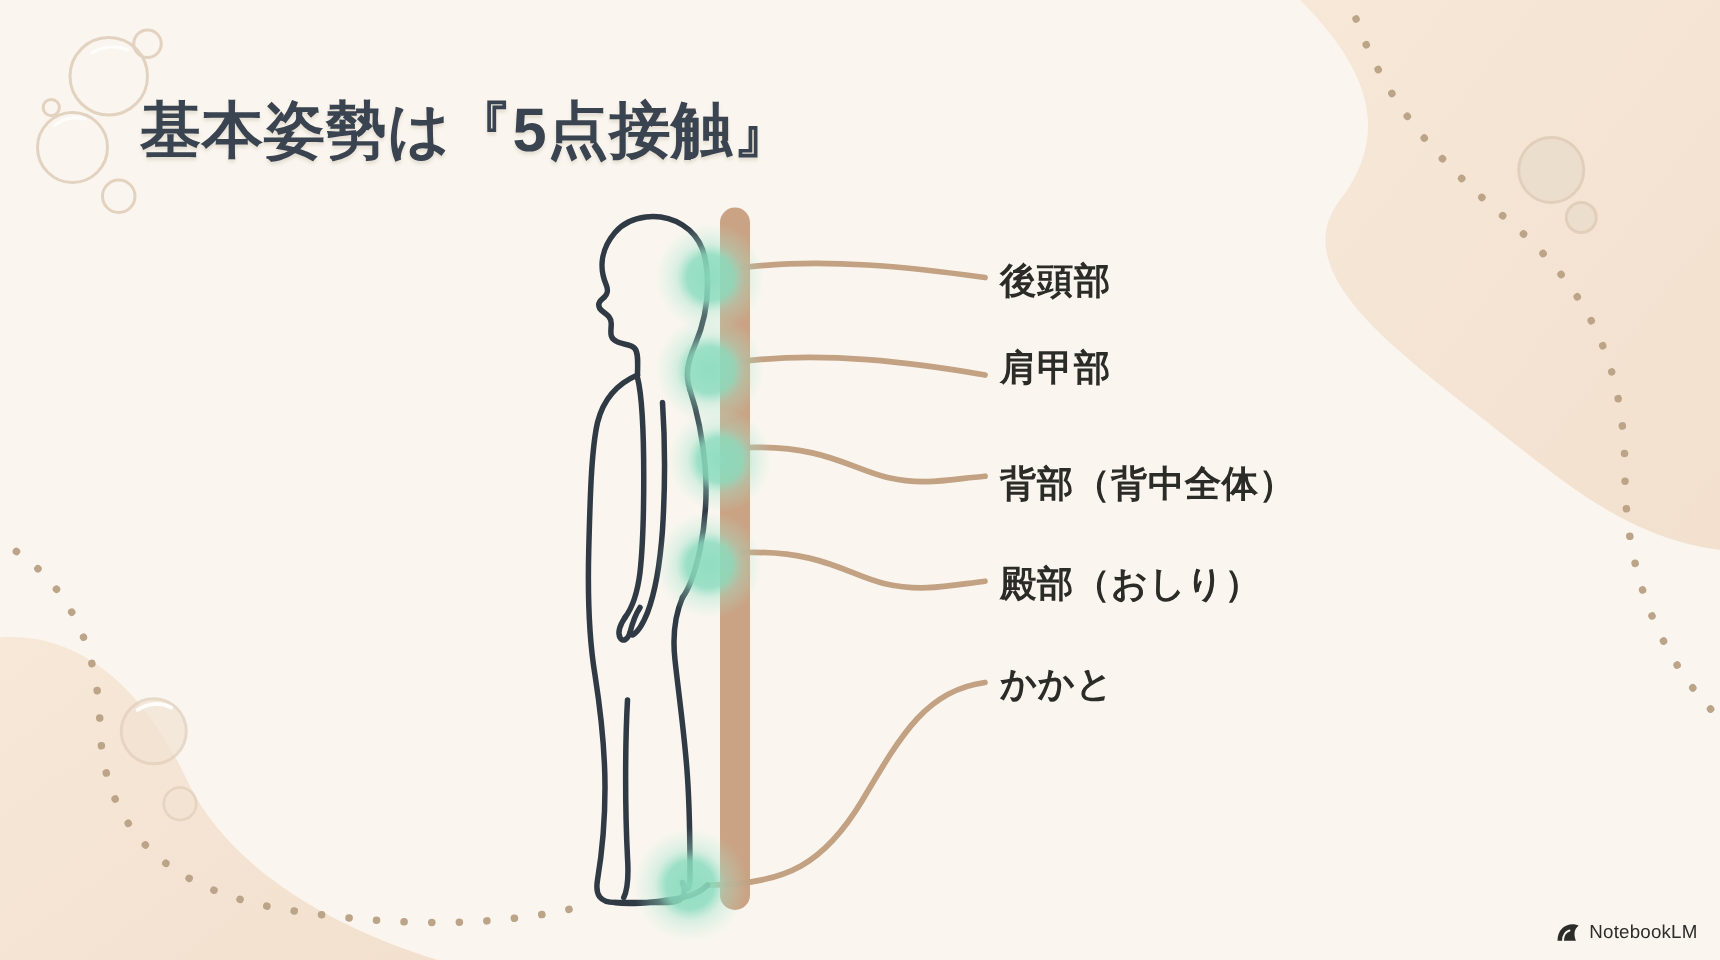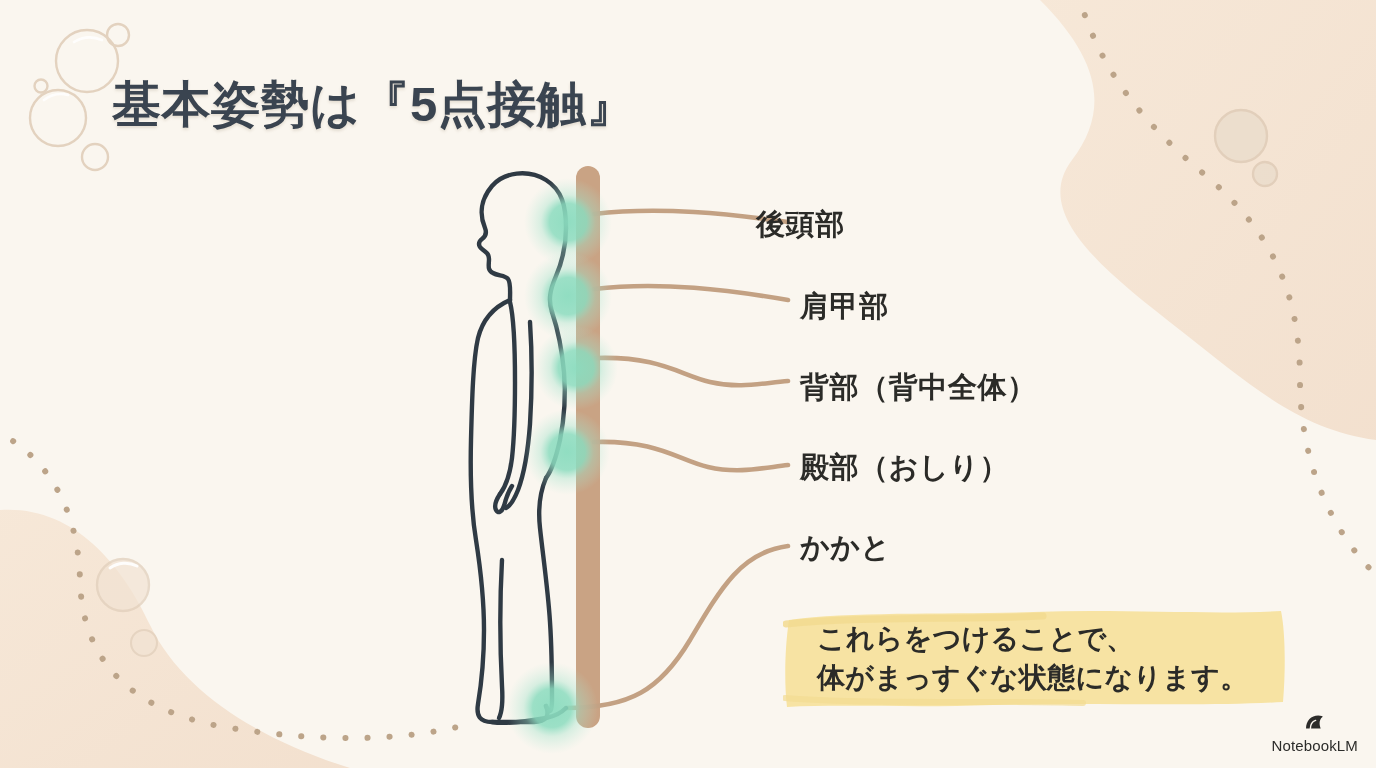--- a/index.html
+++ b/index.html
@@ -20,22 +20,22 @@
     font-size:49px; font-weight:700; color:#3A4450;
     letter-spacing:.01em; white-space:nowrap;
     text-shadow:0 2px 3px rgba(150,130,105,.22);
   }
 
   
   .callout-label {
     position:absolute; font-size:29px; font-weight:700;
     color:#2B2B28; white-space:nowrap; letter-spacing:.02em;
   }
-  #label-0 { left:756px; top:205px; }
-  #label-1 { left:800px; top:287px; }
+  #label-0 { left:800px; top:205px; }
+  #label-1 { left:800px; top:275px; }
   #label-2 { left:800px; top:368px; }
   #label-3 { left:800px; top:448px; }
   #label-4 { left:800px; top:528px;text-align:right; }
 
   
   #note-box {
     position:absolute; left:783px; top:606px;
     width:505px; height:104px;
   }
   #note-box .note-bg { position:absolute; inset:0; }
@@ -43,21 +43,20 @@
     position:absolute; left:34px; top:14px;
     font-size:28px; font-weight:700; line-height:1.38;
     color:#2B2B28; letter-spacing:.01em; white-space:pre-line;
   }
 
   
   #watermark {
     position:absolute; right:18px; bottom:14px;
     display:flex; align-items:center; gap:7px;
     color:#2C2C2A;
-    flex-direction:column;
   }
   #watermark .wm-text { font-size:15px; letter-spacing:.01em; }
 </style>
 </head>
 <body>
 
 <div id="stage">
 
   <svg class="layer" id="bg-svg" viewBox="0 0 1376 768">
     <defs>
@@ -176,32 +175,20 @@
   </svg>
 
   <div id="page-title">基本姿勢は『5点接触』</div>
 
   <div class="callout-label" id="label-0">後頭部</div>
   <div class="callout-label" id="label-1">肩甲部</div>
   <div class="callout-label" id="label-3">殿部（おしり）</div>
   <div class="callout-label" id="label-2">背部（背中全体）</div>
   <div class="callout-label" id="label-4">かかと</div>
 
-  <div id="note-box">
-    <svg class="note-bg" viewBox="0 0 505 104" preserveAspectRatio="none">
-      <path d="M6,14 C70,5 170,9 250,6 C340,3 430,9 498,5
-               C502,24 503,60 500,96
-               C420,101 300,96 210,99 C130,102 60,98 4,101
-               C1,76 2,40 6,14 Z" fill="#F7E3A3"></path>
-      <path d="M3,18 C80,10 180,14 260,10" fill="none" stroke="#F2DB91" stroke-width="7" stroke-linecap="round" opacity="0.85"></path>
-      <path d="M2,92 C90,99 210,94 300,97" fill="none" stroke="#F2DB91" stroke-width="6" stroke-linecap="round" opacity="0.7"></path>
-    </svg>
-    <div id="note-text">これらをつけることで、
-体がまっすぐな状態になります。</div>
-  </div>
 
   <div id="watermark">
     <svg width="19" height="16" viewBox="0 0 19 16">
       <path d="M1,14.6 C1,6.5 6.2,1.4 13.2,1.4 C16,1.4 18,2.6 18,2.6
                C18,2.6 14.6,4.6 14.6,9.2 C14.6,12 15.8,14.6 15.8,14.6 Z" fill="#2C2C2A"></path>
       <path d="M5.4,14.6 C5.4,10.3 7.6,7.4 10.6,6.4" fill="none" stroke="#FAF6EF" stroke-width="1.5" stroke-linecap="round"></path>
     </svg>
     <span class="wm-text">NotebookLM</span>
   </div>
 

